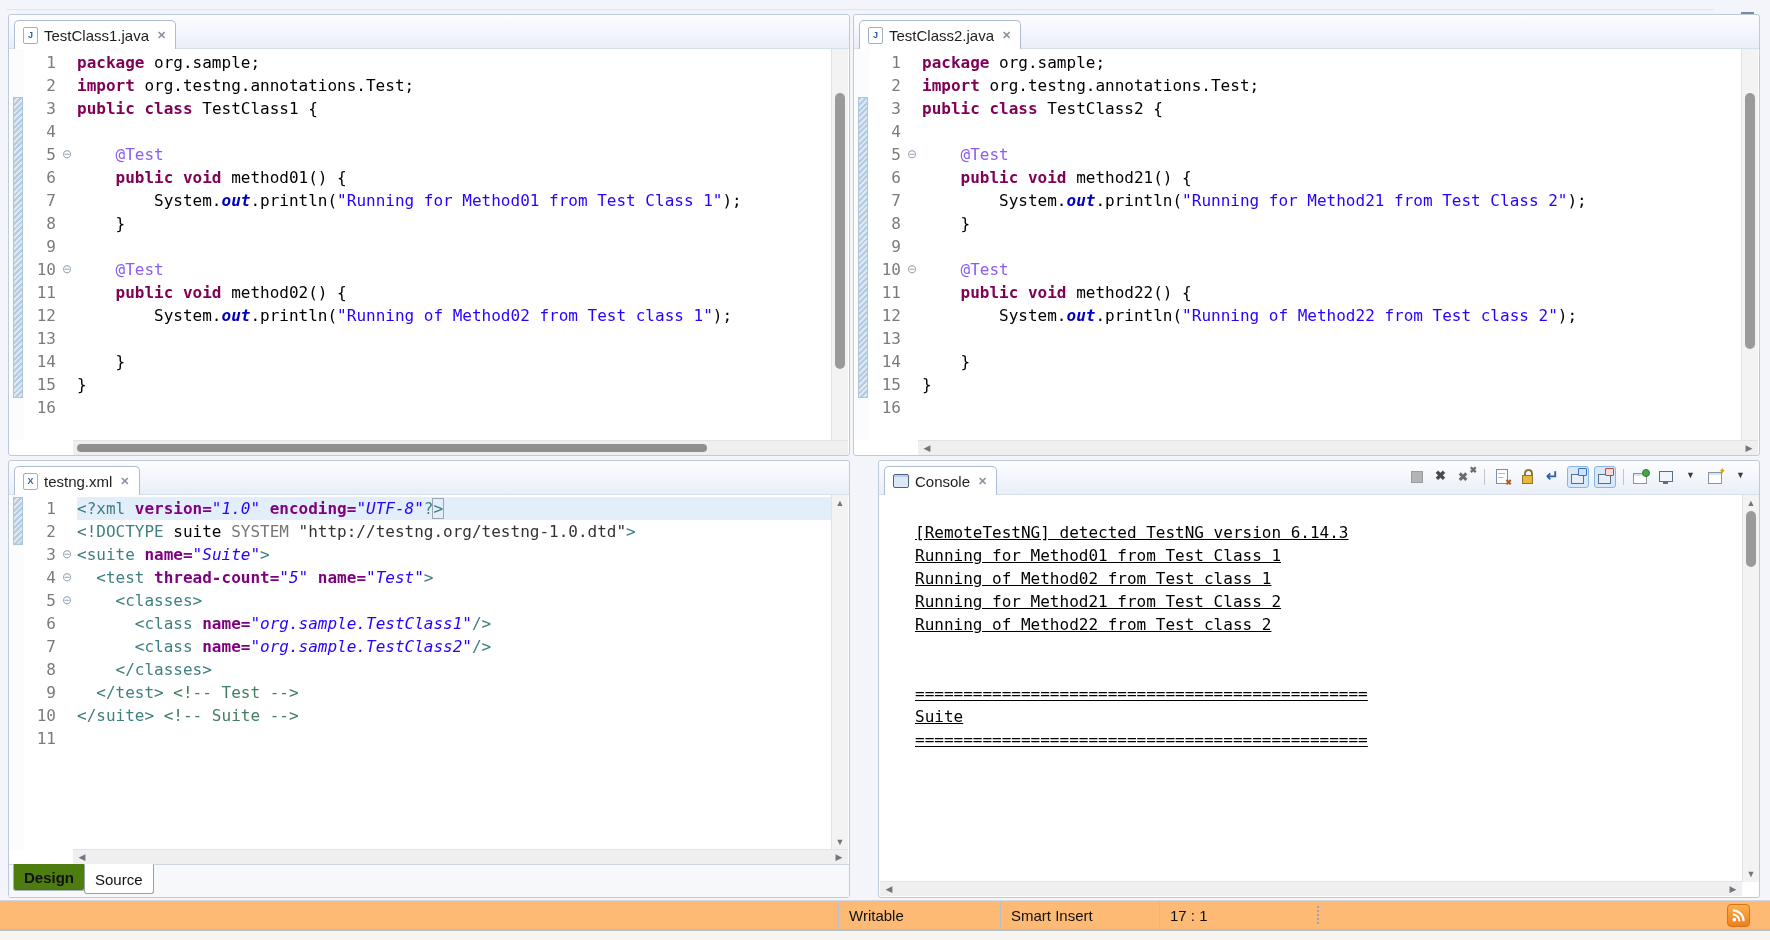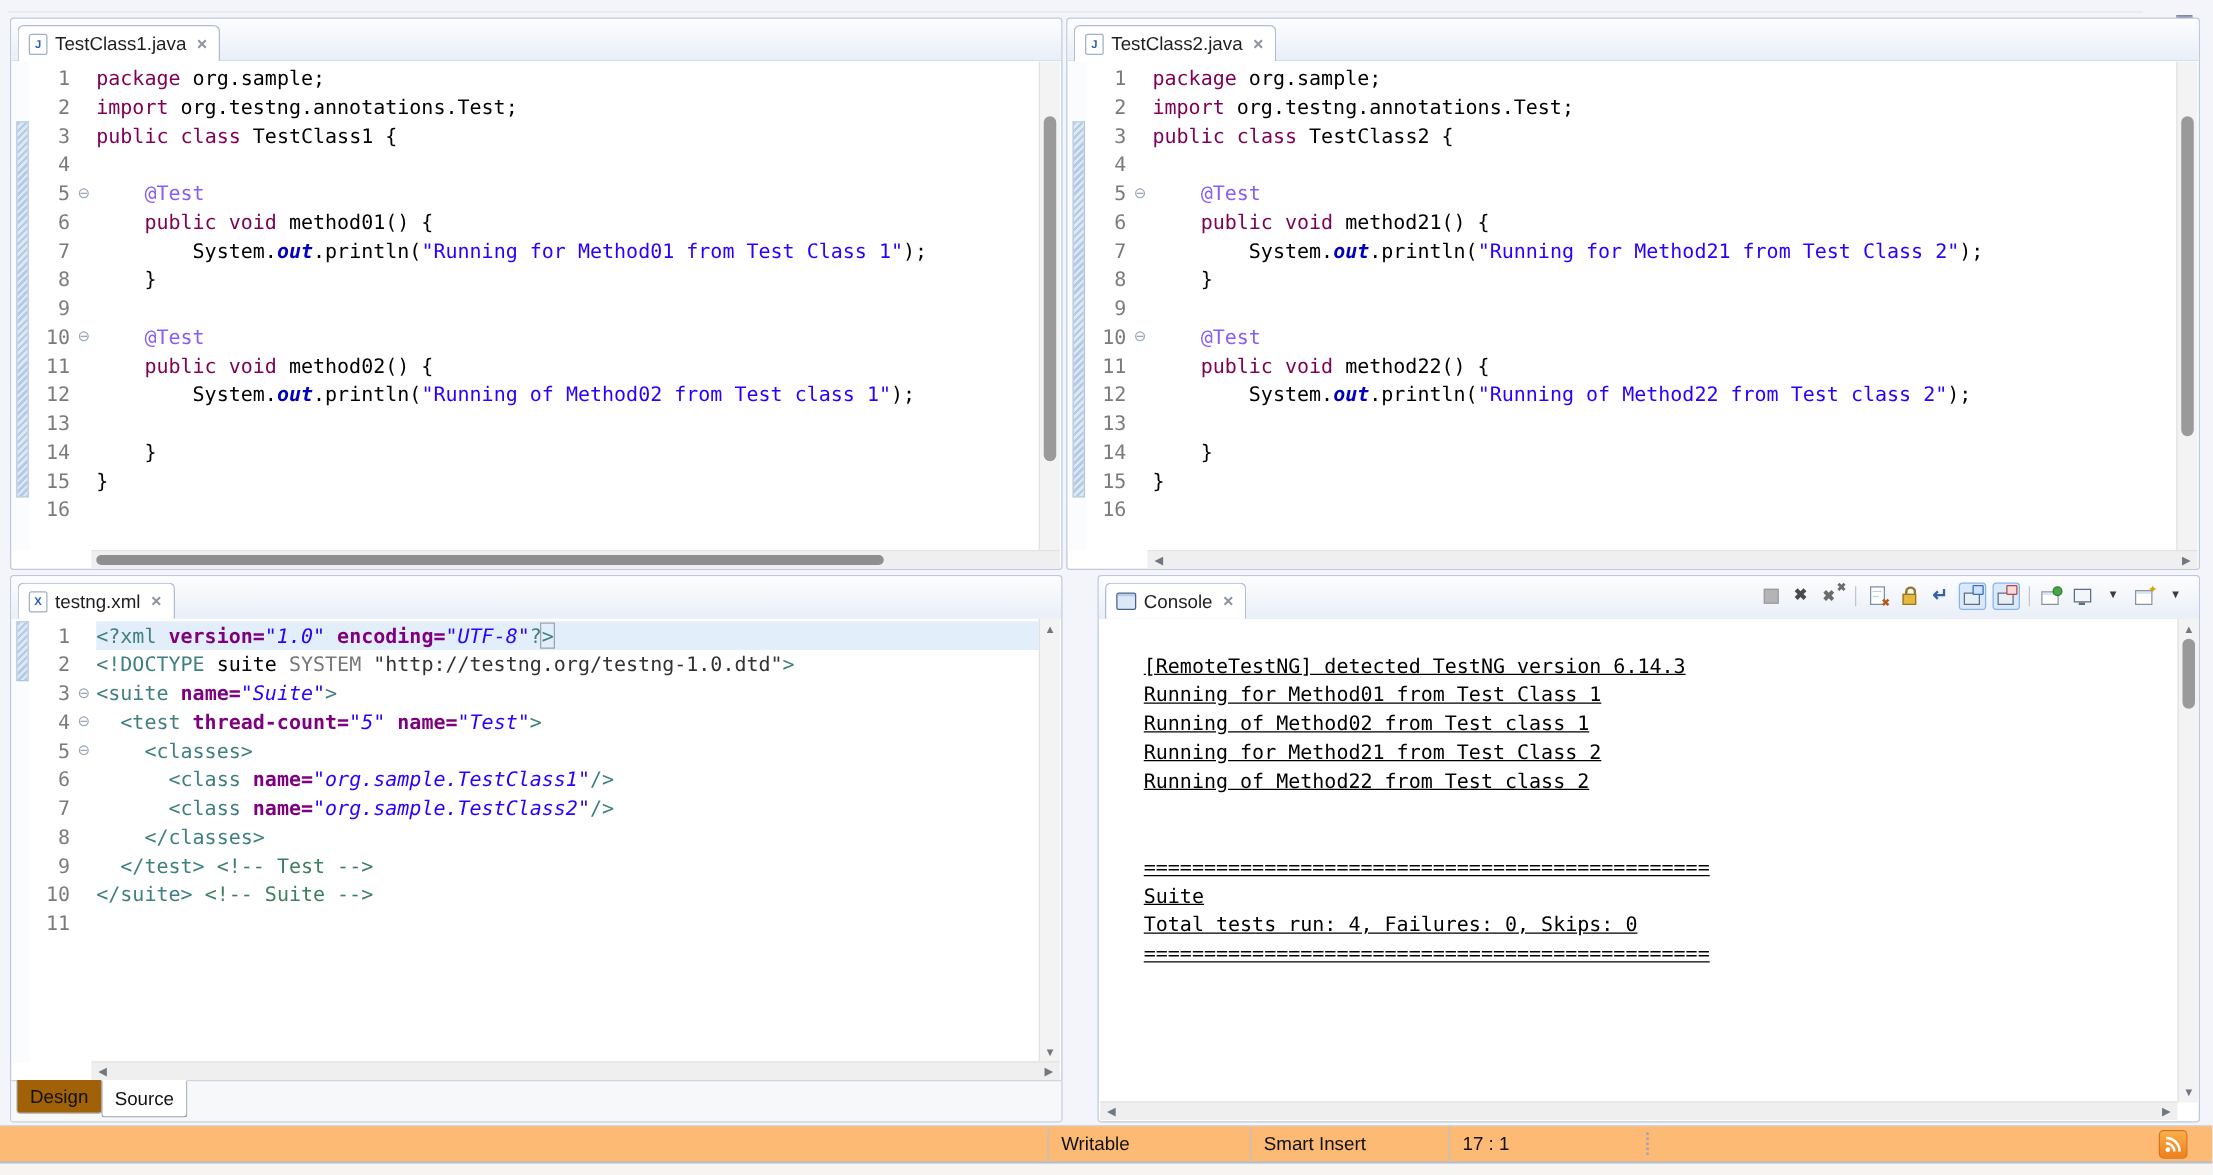--- a/index.html
+++ b/index.html
@@ -22,21 +22,21 @@
   .annruler{position:absolute;left:0;top:0;bottom:0;width:14px;background:#fbfcfd;}
   .rangebar{position:absolute;left:3px;width:8px;border:1px solid #b0c4dc;
             background:repeating-linear-gradient(135deg,#b4cbe4 0 2px,#dde8f3 2px 4px);}
   .lines{position:absolute;left:14px;top:2px;right:17px;}
   .crow{display:flex;height:23px;line-height:23px;}
   .ln{width:32px;text-align:right;padding-right:6px;color:#7b7b7b;
       font-family:"DejaVu Sans Mono",monospace;font-size:16px;flex:0 0 auto;}
   .fold{width:15px;color:#97a5b4;font-size:12px;line-height:22px;flex:0 0 auto;}
   .codeln{flex:1;font-family:"DejaVu Sans Mono",monospace;font-size:16px;white-space:pre;color:#000;}
   .hlline{background:#e3eefb;}
-  .tk-k{color:#7f0055;font-weight:normal;}
+  .tk-k{color:#7f0055;font-weight:bold;}
   .tk-t{color:#000;}
   .tk-s{color:#2a00ff;}
   .tk-a{color:#8b5cf6;}
   .tk-f{color:#0000c0;font-style:italic;font-weight:bold;}
   .tk-x{color:#3f7f7f;text-align:right;}
   .tk-n{color:#7f007f;font-weight:600;}
   .tk-v{color:#2a00ff;font-style:italic;}
   .tk-c{color:#3f7f5f;}
   .tk-g{color:#777;}
   .tk-u{color:#333;}
@@ -44,21 +44,21 @@
   .vscroll{position:absolute;top:0;right:0;width:16px;bottom:0;background:#f3f3f3;border-left:1px solid #e2e2e2;}
   .vthumb{position:absolute;left:3px;width:10px;background:#9a9a9a;border-radius:5px;}
   .hscroll{position:absolute;height:14px;background:#efefef;border-top:1px solid #e3e3e3;bottom:0;}
   .hthumb{position:absolute;top:3px;height:8px;background:#8f8f8f;border-radius:4px;}
   .sarr{position:absolute;color:#6f7781;font-size:9px;width:14px;height:14px;text-align:center;line-height:15px;}
   .sarr-v{left:1px;}
   
   .bottomtabs{position:absolute;left:0;right:0;bottom:0;height:32px;background:#f7f8fa;
               border-top:1px solid #cdd5e0;display:flex;align-items:flex-start;padding-left:4px;}
   .btab{height:26px;padding:0 10px;font-size:15px;display:flex;align-items:center;color:#111;}
-  .btab-inactive{background:#a16207;border:1px solid #a8b0bc;border-top:none;border-radius:0 0 3px 3px;margin-top:-1px;}
+  .btab-inactive{background:#4d7c0f;border:1px solid #a8b0bc;border-top:none;border-radius:0 0 3px 3px;margin-top:-1px;font-weight:bold;}
   .btab-active{background:#fff;border:1px solid #98a0ac;border-top:1px solid #fff;margin-top:-1px;margin-left:-1px;
                border-radius:0 0 3px 3px;z-index:2;height:28px;}
   
   .constatus{height:25px;line-height:25px;padding-left:10px;font-size:15px;color:#000;
              border-bottom:1px solid #9aa0a8;white-space:nowrap;overflow:hidden;margin-right:17px;}
   .conlines{position:absolute;left:0;top:60px;right:17px;bottom:16px;padding-left:36px;overflow:hidden;text-decoration:underline;}
   .conline{height:23px;line-height:23px;font-family:"DejaVu Sans Mono",monospace;font-size:16px;
            white-space:pre;color:#000;}
   .tbar{position:absolute;right:8px;top:5px;display:flex;align-items:center;gap:5px;}
   .tbtn{width:20px;height:20px;display:flex;align-items:center;justify-content:center;
@@ -469,21 +469,20 @@
   <div class="conlines" id="console-lines">
       <div class="conline">[RemoteTestNG] detected TestNG version 6.14.3</div>
       <div class="conline">Running for Method01 from Test Class 1</div>
       <div class="conline">Running of Method02 from Test class 1</div>
       <div class="conline">Running for Method21 from Test Class 2</div>
       <div class="conline">Running of Method22 from Test class 2</div>
       <div class="conline"></div>
       <div class="conline"></div>
       <div class="conline">===============================================</div>
       <div class="conline">Suite</div>
-      <div class="conline">Total tests run: 4, Failures: 0, Skips: 0</div>
       <div class="conline">===============================================</div>
     </div>
   <div class="vscroll" style="top:34px;bottom:15px;">
     <span class="sarr sarr-v" style="top:1px;">▲</span>
     <div class="vthumb" style="top:16px;height:56px;"></div>
     <span class="sarr sarr-v" style="bottom:1px;">▼</span>
   </div>
   <div class="hscroll" style="left:1px;right:17px;bottom:1px;">
     <span class="sarr" style="left:2px;top:0;">◀</span>
     <span class="sarr" style="right:2px;top:0;">▶</span>

